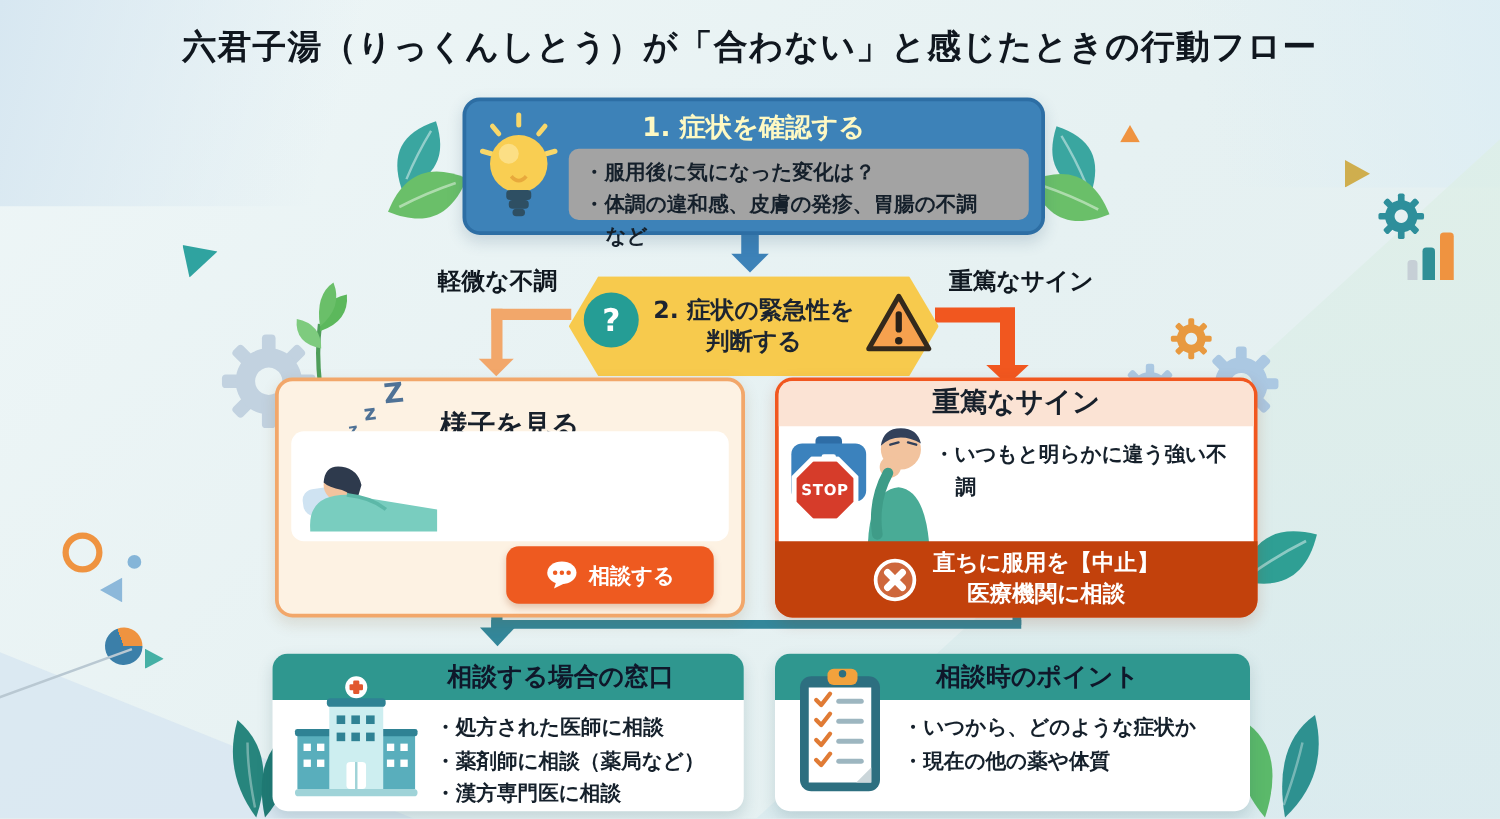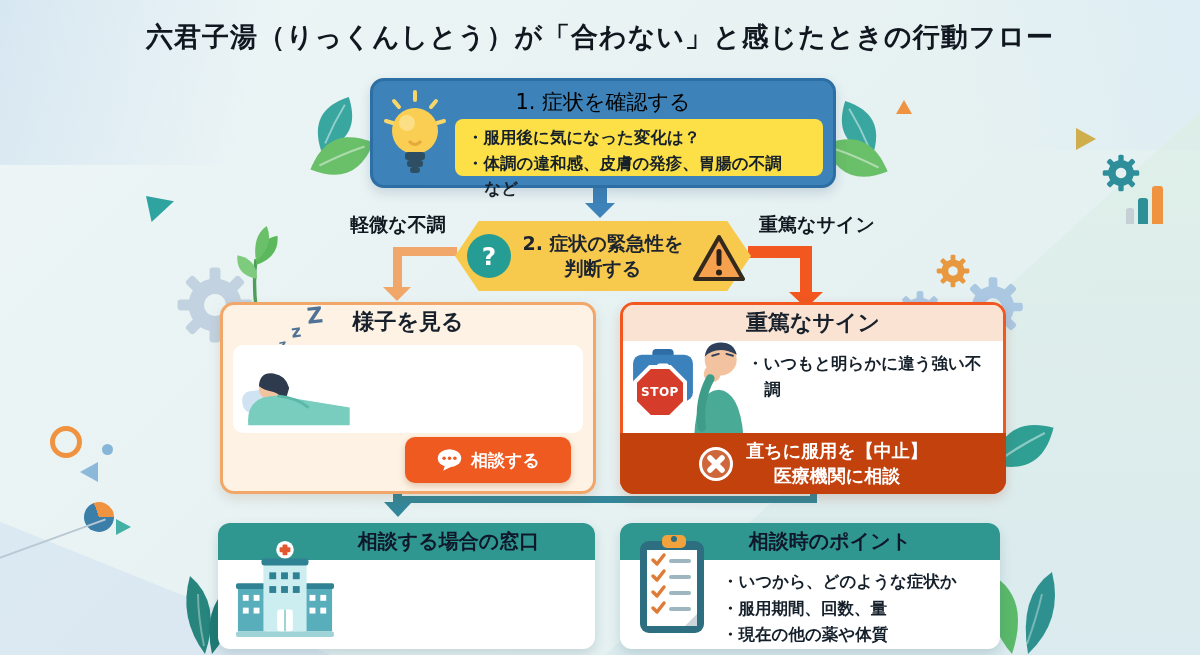--- a/index.html
+++ b/index.html
@@ -15,41 +15,41 @@
               background:linear-gradient(180deg,#def0e3 0%,#d7e9ee 100%);opacity:.7;}
   .wash-bl{left:0;bottom:0;width:345px;height:185px;clip-path:polygon(0 28%,0 100%,96% 100%);background:#d8e6f1;opacity:.85;}
   
   .tri{position:absolute;}
   .circle{position:absolute;border-radius:50%;}
   
   .title{left:0;right:0;top:19px;text-align:center;font-size:27px;font-weight:800;color:#10171f;letter-spacing:1px;}
   
   .step1{left:370px;top:78px;width:460px;height:104px;background:#3d82b8;border:3px solid #2d6ea4;
          border-radius:14px;box-shadow:0 5px 12px rgba(40,80,110,.18);z-index:3;}
-  .step1 .hd{margin-top:7px;text-align:center;color:#000000;font-size:21px;font-weight:400;}
-  .step1 .panel{position:absolute;left:82px;top:38px;right:10px;bottom:9px;background:#fde047;border-radius:8px;
+  .step1 .hd{margin-top:7px;text-align:center;color:#fef9c3;font-size:21px;font-weight:700;}
+  .step1 .panel{position:absolute;left:82px;top:38px;right:10px;bottom:9px;background:#a3a3a3;border-radius:8px;
                 padding:6px 25px 0 12px;}
   ul.blts{margin:0;padding:0;list-style:none;font-size:16.5px;font-weight:600;color:#15202b;line-height:1.55;}
   ul.blts li{padding-left:1.05em;}
   ul.blts li::before{content:"・";margin-left:-1.05em;}
   
   .bar{position:absolute;z-index:2;}
   .head{position:absolute;width:0;height:0;z-index:2;}
   
-  .hex{left:455px;top:221px;width:296px;height:70px;background:#f7ca4d;z-index:3;
+  .hex{left:455px;top:221px;width:296px;height:80px;background:#f7ca4d;z-index:3;
        clip-path:polygon(8% 0%,92% 0%,100% 50%,92% 100%,8% 100%,0% 50%);
        display:flex;align-items:center;justify-content:center;text-align:center;}
   .hex .txt{font-size:19px;font-weight:800;color:#1c2430;line-height:1.3;}
   .qcircle{left:467px;top:234px;width:44px;height:44px;background:#259d95;color:#fff;z-index:4;
            display:flex;align-items:center;justify-content:center;font-size:25px;font-weight:800;}
   .branch-label{position:absolute;top:212px;width:130px;text-align:center;font-size:19px;font-weight:800;color:#101820;z-index:3;}
   
   .obox{left:220px;top:302px;width:370px;height:186px;background:#fdf2e3;border:3px solid #f2a76a;
         border-radius:14px;box-shadow:0 5px 12px rgba(120,80,30,.15);z-index:3;}
-  .obox .hd{margin-top:2px;text-align:center;font-size:22px;font-weight:800;color:#17202b;}
+  .obox .hd{margin-top:20px;text-align:center;font-size:22px;font-weight:800;color:#17202b;}
   .obox .panel{position:absolute;left:10px;top:40px;right:10px;height:88px;background:#fff;border-radius:10px;}
   .obox .panel .blts{position:absolute;left:126px;top:16px;right:6px;}
   .zzz span{position:absolute;font-weight:800;color:#4f7296;}
   .btn{position:absolute;top:132px;height:46px;border-radius:10px;color:#fff;font-size:17px;font-weight:800;
        display:flex;align-items:center;justify-content:center;gap:8px;box-shadow:0 3px 6px rgba(150,60,10,.25);cursor:pointer;}
   .btn-continue{left:12px;width:158px;background:#f09340;}
   .btn-consult{left:182px;width:166px;background:#ee5a20;}
   
   .sbox{left:620px;top:302px;width:380px;height:186px;background:#fff;border:3px solid #f1571f;
         border-radius:14px;box-shadow:0 5px 12px rgba(150,50,10,.18);z-index:3;}
@@ -325,20 +325,25 @@
         <rect x="9" y="70" width="6" height="6"></rect>
           <rect x="20" y="70" width="6" height="6"></rect>
         <rect x="77" y="57" width="6" height="6"></rect>
           <rect x="88" y="57" width="6" height="6"></rect>
         <rect x="77" y="70" width="6" height="6"></rect>
           <rect x="88" y="70" width="6" height="6"></rect>
       </g>
       <rect x="44" y="72" width="16" height="22" rx="3" fill="#fff"></rect>
       <line x1="52" y1="72" x2="52" y2="94" stroke="#9fd3d8" stroke-width="2"></line>
     </svg>
+    <ul class="blts">
+      <li>処方された医師に相談</li>
+      <li>薬剤師に相談（薬局など）</li>
+      <li>漢方専門医に相談</li>
+    </ul>
   </div>
 
   <div class="bbox br-box">
     <div class="hd">相談時のポイント</div>
     <svg class="abs" style="left:16px;top:10px;width:76px;height:104px" viewBox="0 0 76 104">
       <rect x="4" y="8" width="64" height="92" rx="9" fill="#2d6f80"></rect>
       <rect x="11" y="17" width="50" height="76" fill="#fff"></rect>
       <path d="M61 81 L61 93 L49 93Z" fill="#cbd6da"></path>
       <rect x="26" y="2" width="24" height="13" rx="5" fill="#f2a23c"></rect>
       <circle cx="38" cy="6" r="3" fill="#2d6f80"></circle>
@@ -350,18 +355,17 @@
       </g>
       <g fill="#9db6c0">
         <rect x="33" y="26" width="22" height="4" rx="2"></rect>
           <rect x="33" y="42" width="22" height="4" rx="2"></rect>
         <rect x="33" y="58" width="22" height="4" rx="2"></rect>
           <rect x="33" y="74" width="22" height="4" rx="2"></rect>
       </g>
     </svg>
     <ul class="blts">
       <li>いつから、どのような症状か</li>
-      <li>服用期間、回数、量</li>
       <li>現在の他の薬や体質</li>
     </ul>
   </div>
 
 </div>
 
 </body></html>

